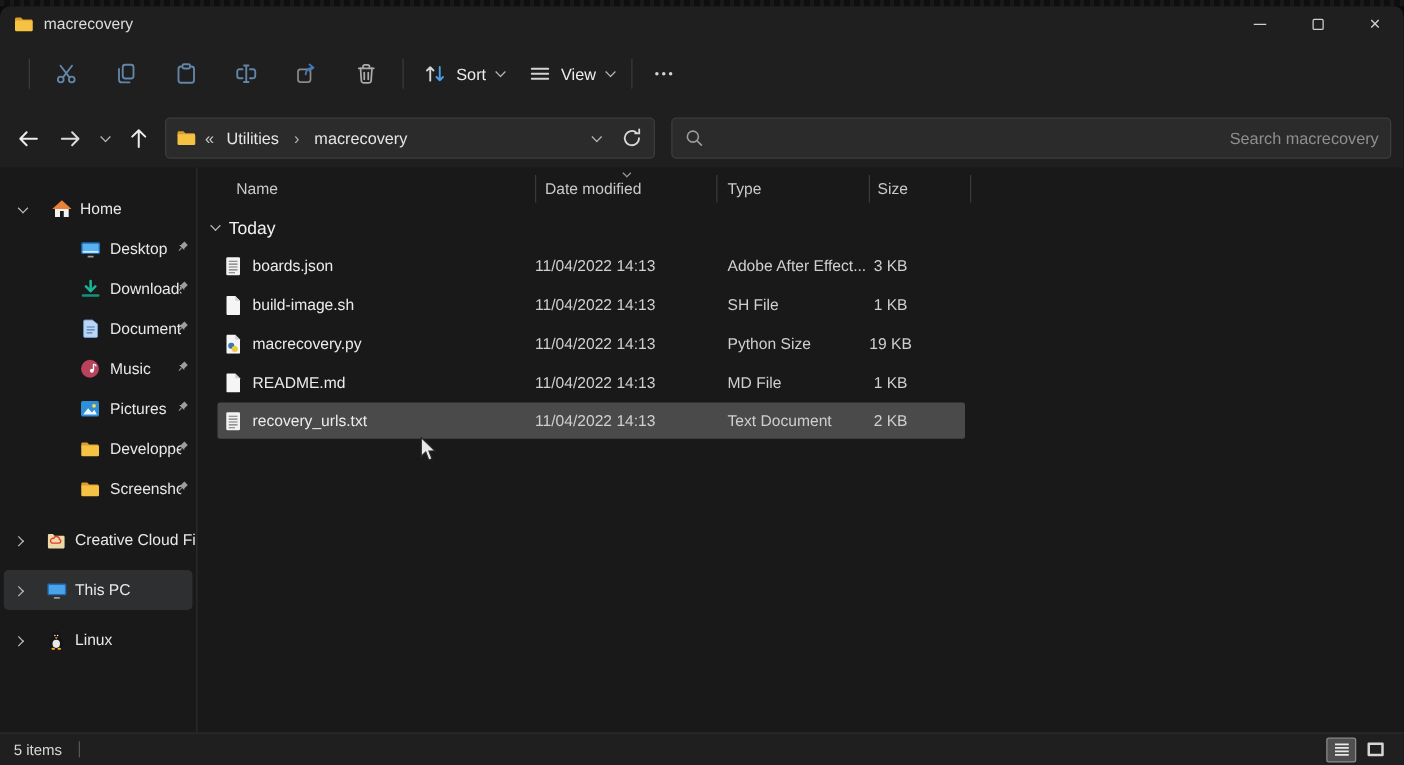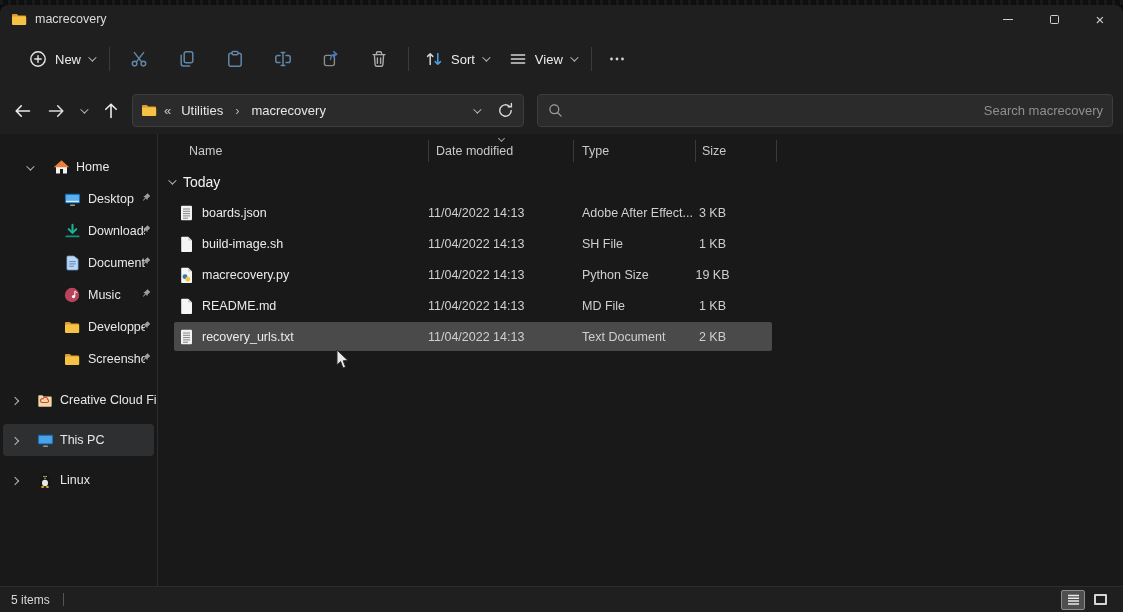--- a/index.html
+++ b/index.html
@@ -111,32 +111,20 @@
       <div class="wc">
           <span class="max"></span>
         </div>
       <div class="wc">
           <span class="cls">×</span>
         </div>
     </div>
   </div>
 
   <div class="toolbar">
-    <div class="tb-btn">
-      <span style="display: inline-flex; align-items: center;">
-          <svg width="20" height="20" viewBox="0 0 20 20">
-            <g stroke="#e6e6e6" stroke-width="1.4" fill="none" stroke-linecap="round">
-              <circle cx="10" cy="10" r="7.2"></circle>
-              <path d="M10 6.8v6.4M6.8 10h6.4"></path>
-            </g>
-          </svg>
-        </span>
-      <span>New</span>
-      <span class="chev d"></span>
-    </div>
     <div class="tb-div"></div>
     <div class="tb-ico">
         <span style="display: inline-flex; align-items: center;">
           <svg width="20" height="20" viewBox="0 0 20 20">
             <g stroke="#6286a8" stroke-width="1.5" fill="none" stroke-linecap="round">
               <circle cx="5.6" cy="14.6" r="2.3"></circle>
               <circle cx="14.4" cy="14.6" r="2.3"></circle>
               <path d="M7.4 12.9L14.6 3.6M12.6 12.9L5.4 3.6"></path>
             </g>
           </svg>
@@ -300,21 +288,21 @@
             </g>
           </svg>
         </span>
       <input placeholder="Search macrecovery" style="">
     </div>
   </div>
 
   <div class="main">
 
     <div class="sidebar">
-      <div class="s-row" style="margin-left:16px">
+      <div class="s-row" style="margin-left:4px">
         <span class="sc" style="left:10px"><span class="chev d"></span></span>
         <span class="si" style="display: inline-flex; align-items: center;">
             <svg width="17" height="16" viewBox="0 0 18 16">
               <path d="M3.2 8h11.6v7h-4.2v-5H7.4v5H3.2z" fill="#f2f2f2"></path>
               <path d="M9 .8L17.2 8.2H.8z" fill="#e8823a"></path>
             </svg>
           </span>
         <span class="sl">Home</span>
       </div>
       <div id="pinned">
@@ -371,20 +359,36 @@
           <div class="s-row child">
             <span class="si">
               <svg width="16" height="16" viewBox="0 0 16 16">
                 <circle cx="8" cy="8" r="7.2" fill="#b8435c"></circle>
                 <path d="M10.8 4.2v5" stroke="#fff" stroke-width="1.1"></path>
                 <circle cx="9.5" cy="9.6" r="1.6" fill="#fff"></circle>
                 <path d="M10.8 4.2c1.3.3 2 .9 2.2 1.9" stroke="#fff" stroke-width="1" fill="none"></path>
               </svg>
             </span>
             <span class="sl">Music</span>
+            <span class="pin"><svg width="10" height="11" viewBox="0 0 11 11">
+                <g fill="#9d9d9d" transform="rotate(45 5.5 5.5)">
+                  <path d="M3.4 1h4.2v4.4l1.1 1H2.3l1.1-1z"></path>
+                  <rect x="5.1" y="6.4" width=".9" height="3.6"></rect>
+                </g>
+              </svg></span>
+          </div>
+          <div class="s-row child">
+            <span class="si">
+              <svg width="16" height="14" viewBox="0 0 16 14">
+                <rect x=".8" y=".8" width="14.4" height="12.4" rx="1.5" fill="#2f8fd6"></rect>
+                <circle cx="11.2" cy="4.6" r="1.5" fill="#ffd94e"></circle>
+                <path d="M2.5 11.5l4-5 3 3.4 2-2.2 2 3.8z" fill="#eef6ff"></path>
+              </svg>
+            </span>
+            <span class="sl">Pictures</span>
             <span class="pin"><svg width="10" height="11" viewBox="0 0 11 11">
                 <g fill="#9d9d9d" transform="rotate(45 5.5 5.5)">
                   <path d="M3.4 1h4.2v4.4l1.1 1H2.3l1.1-1z"></path>
                   <rect x="5.1" y="6.4" width=".9" height="3.6"></rect>
                 </g>
               </svg></span>
           </div>
           <div class="s-row child">
             <span class="si">
               <svg width="16" height="13" viewBox="0 0 16 13">

